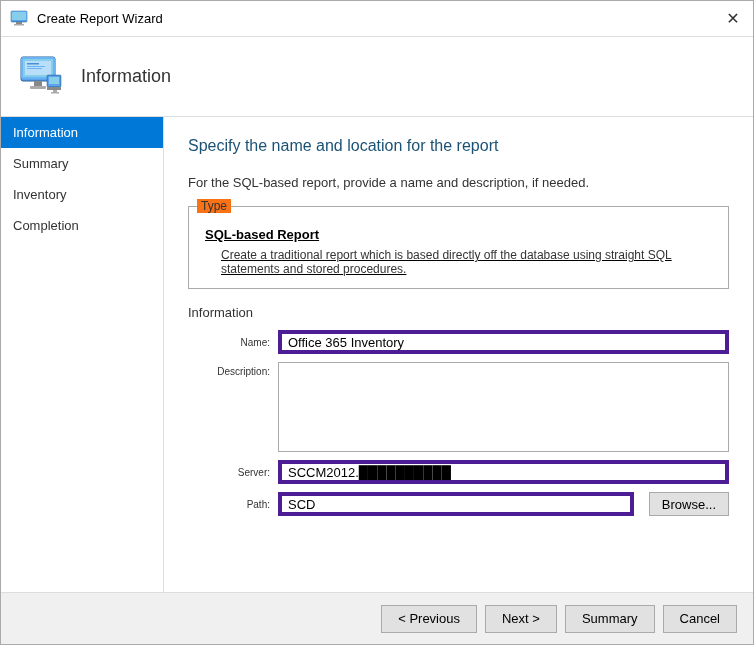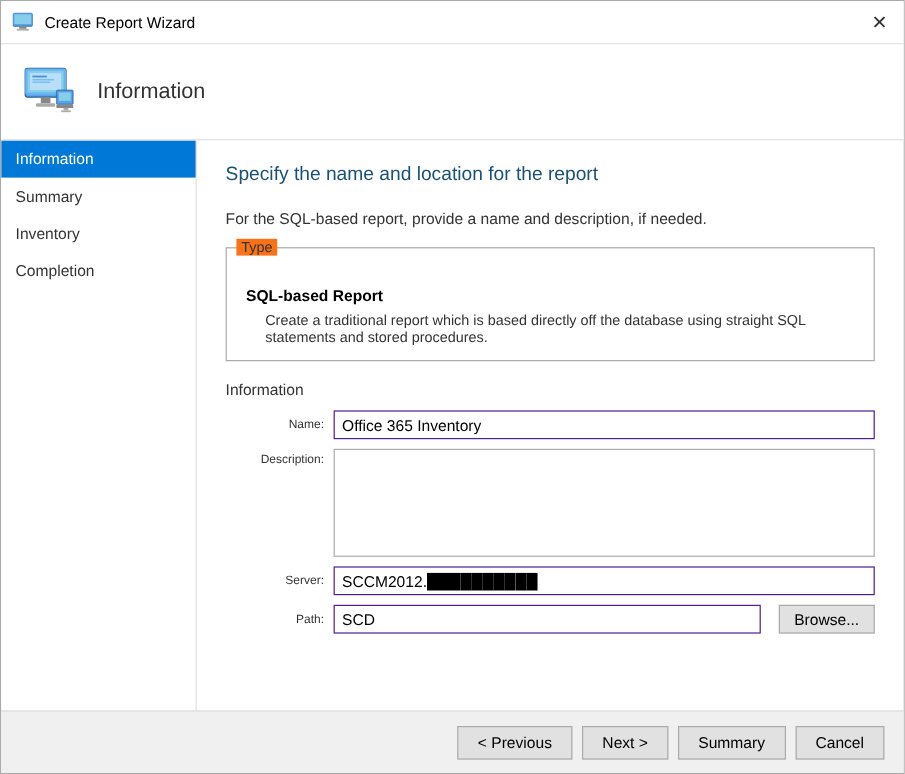--- a/index.html
+++ b/index.html
@@ -143,21 +143,21 @@
       width: 90px;
       text-align: right;
       padding-right: 8px;
       font-size: 10px;
       color: #333;
       flex-shrink: 0;
     }
     .form-input {
       flex: 1;
       height: 24px;
-      border: 1px solid #4c1d95;
+      border: 4px solid #4c1d95;
       padding: 2px 6px;
       font-size: 13px;
       font-family: inherit;
       background: #fff;
     }
     .form-textarea {
       flex: 1;
       height: 90px;
       border: 1px solid #aaa;
       padding: 4px 6px;
@@ -276,21 +276,21 @@
       </div>
     </div>
 
     <div class="content-area">
       <div class="page-title">Specify the name and location for the report</div>
 
       <p class="intro-text">For the SQL-based report, provide a name and description, if needed.</p>
 
       <div class="group-box">
         <span class="group-box-label">Type</span>
-        <div style="margin-top: 20px;">
+        <div style="margin-top: 8px; text-decoration: underline;">
           <div class="type-name">SQL-based Report</div>
           <div class="type-desc">Create a traditional report which is based directly off the database using straight SQL statements and stored procedures.</div>
         </div>
       </div>
 
       <div style="margin-top: 12px;">
         <div class="info-group-label">Information</div>
 
         <div class="form-row">
           <span class="form-label">Name:</span>

